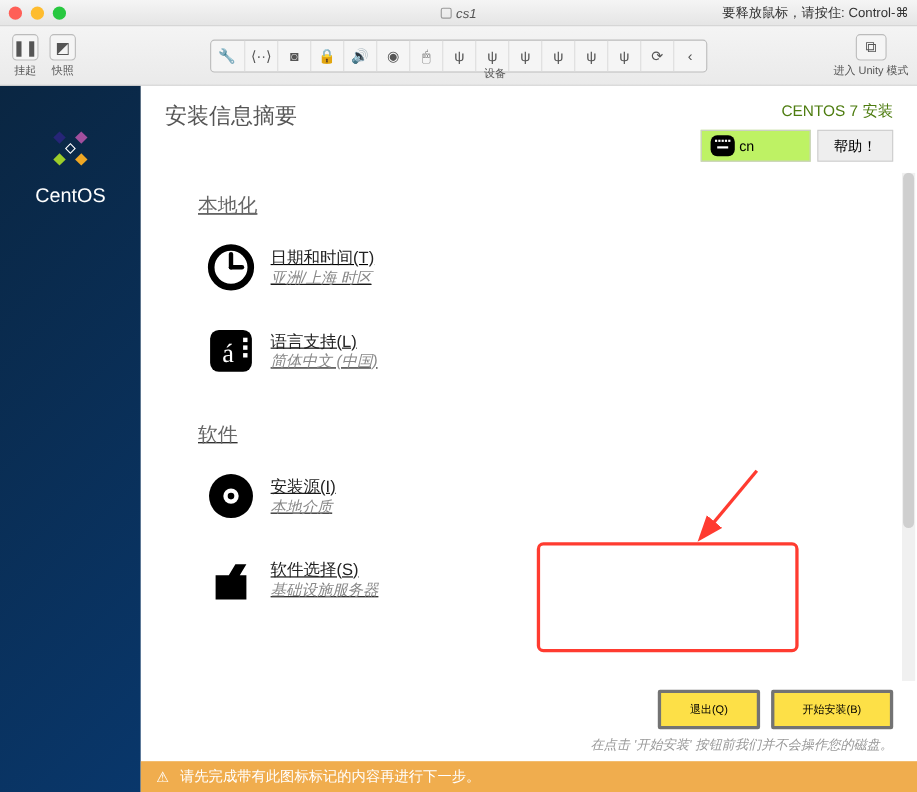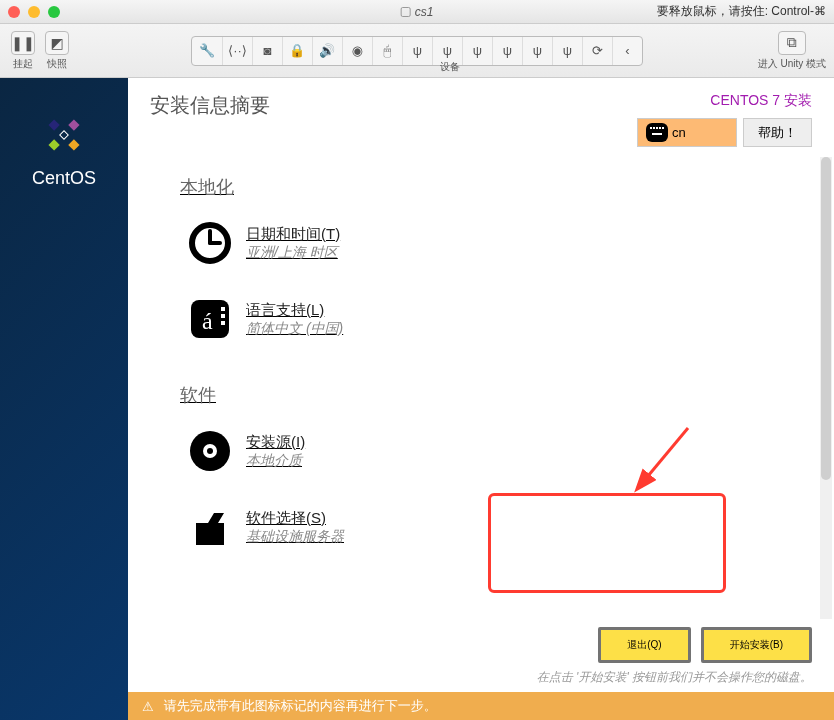--- a/index.html
+++ b/index.html
@@ -24,23 +24,23 @@
   .tool-right .tb-icon{width:28px;height:24px;border:1px solid #bbb;border-radius:4px;display:flex;align-items:center;justify-content:center;font-size:14px;background:#f5f5f5;}
   .vm-body { flex:1; display:flex; min-height:0; }
   .sidebar { width: 128px; background: linear-gradient(135deg,#0a2642,#09376b); display:flex;flex-direction:column;align-items:center;padding-top:32px; }
   .logo { width:50px;height:50px;display:flex;align-items:center;justify-content:center;}
   .logo svg{width:50px;height:50px;}
   .sidebar-title{color:#fff;font-size:18px;margin-top:8px;font-weight:500;text-align:right;}
   .content { flex:1; background:#fff; position:relative; display:flex;flex-direction:column; min-height:0; }
   .header { display:flex; justify-content:space-between; padding:14px 22px 10px 22px;}
   .header-left { font-size:20px; font-weight:500; color:#555;}
   .header-right { display:flex;flex-direction:column;align-items:flex-end;gap:8px;}
-  .header-installer { font-size:14px; color:#a21caf;}
+  .header-installer { font-size:14px; color:#4d7c0f;}
   .lang-help { display:flex; gap:6px; }
-  .lang-box { display:flex;align-items:center;gap:4px;border:1px solid #ccc;padding:4px 8px;font-size:13px;background:#fdba74;min-width:100px;}
+  .lang-box { display:flex;align-items:center;gap:4px;border:1px solid #ccc;padding:4px 8px;font-size:13px;background:#bef264;min-width:100px;}
   .help-btn { border:1px solid #ccc;background:#eee;padding:4px 14px;font-size:13px;}
   .scroll { flex:1; overflow:hidden; padding: 0 22px; position:relative;text-decoration:underline;}
   .section-title { font-size:18px; color:#666; margin:18px 0 14px 30px;}
   .grid { display:flex; flex-wrap:wrap;}
   .spoke { width: 48%; display:flex; align-items:center; gap:14px; margin:8px 0 24px 38px; cursor:pointer;}
   .spoke.fullrow { width: 92%; }
   .spoke-icon{width:44px;height:44px;display:flex;align-items:center;justify-content:center;flex-shrink:0;}
   .spoke-icon svg{width:44px;height:44px;}
   .spoke-text .st-title{font-size:15px;color:#222;}
   .spoke-text .st-sub{font-size:14px;color:#888;font-style:italic;}

